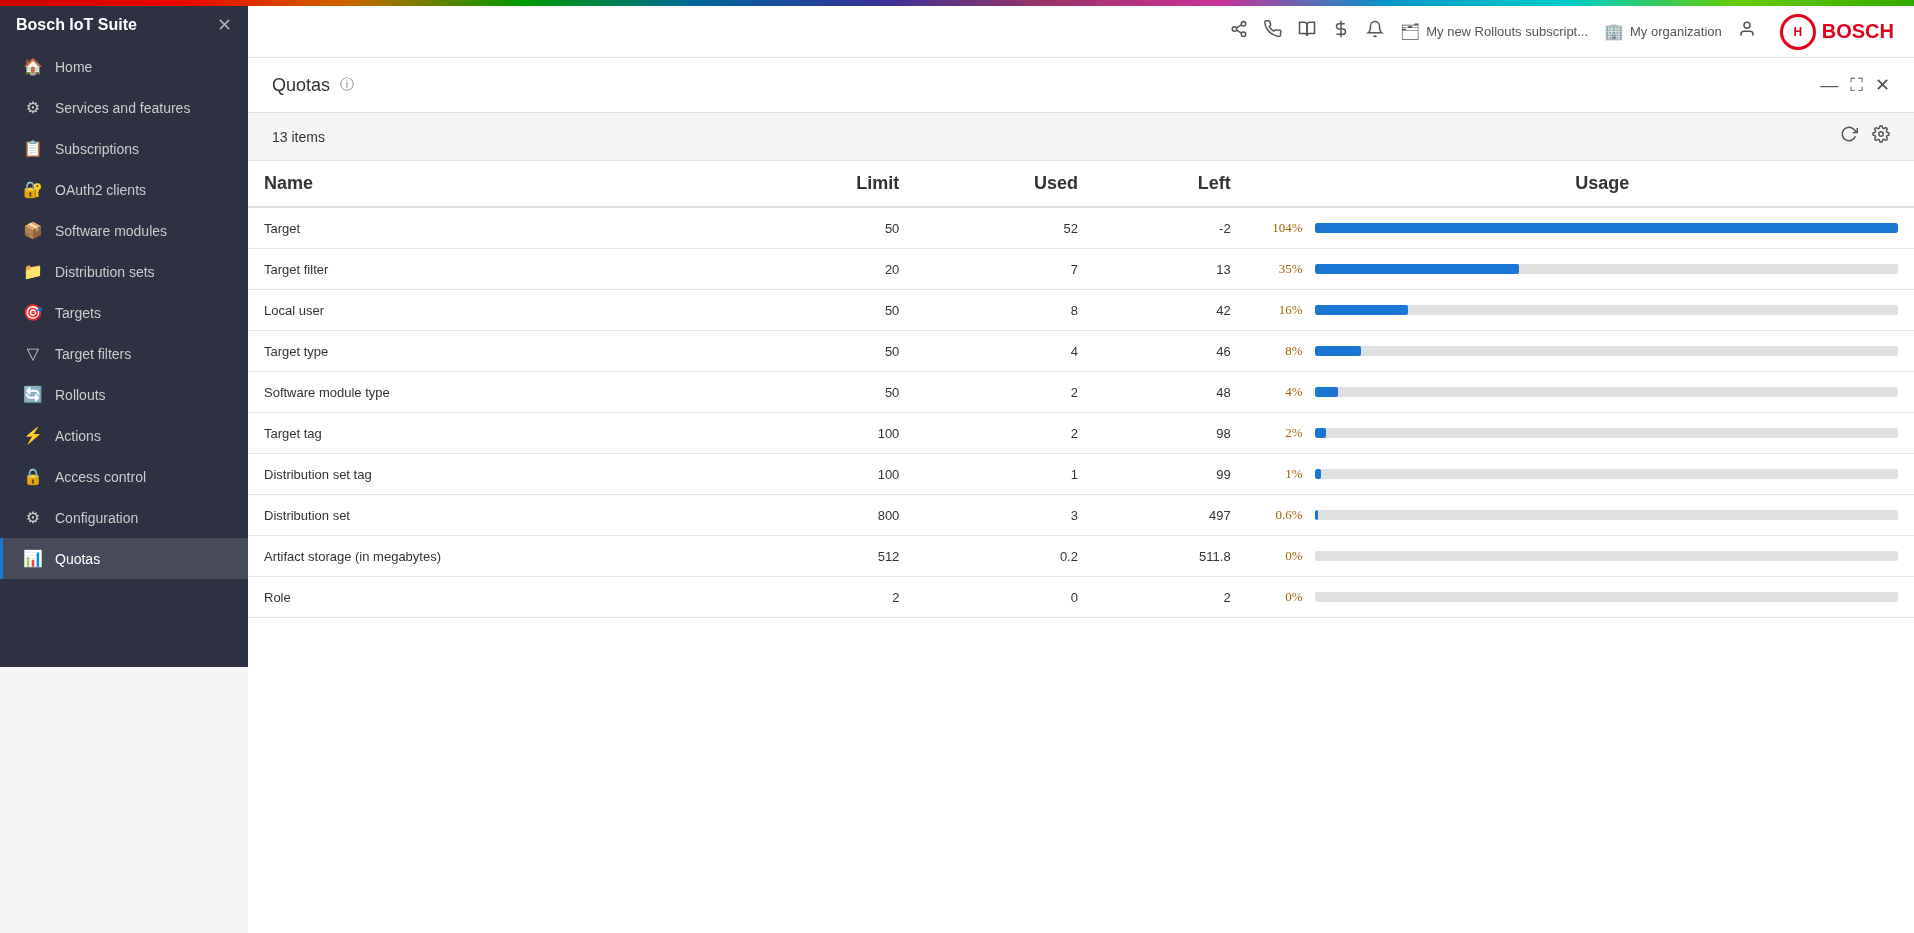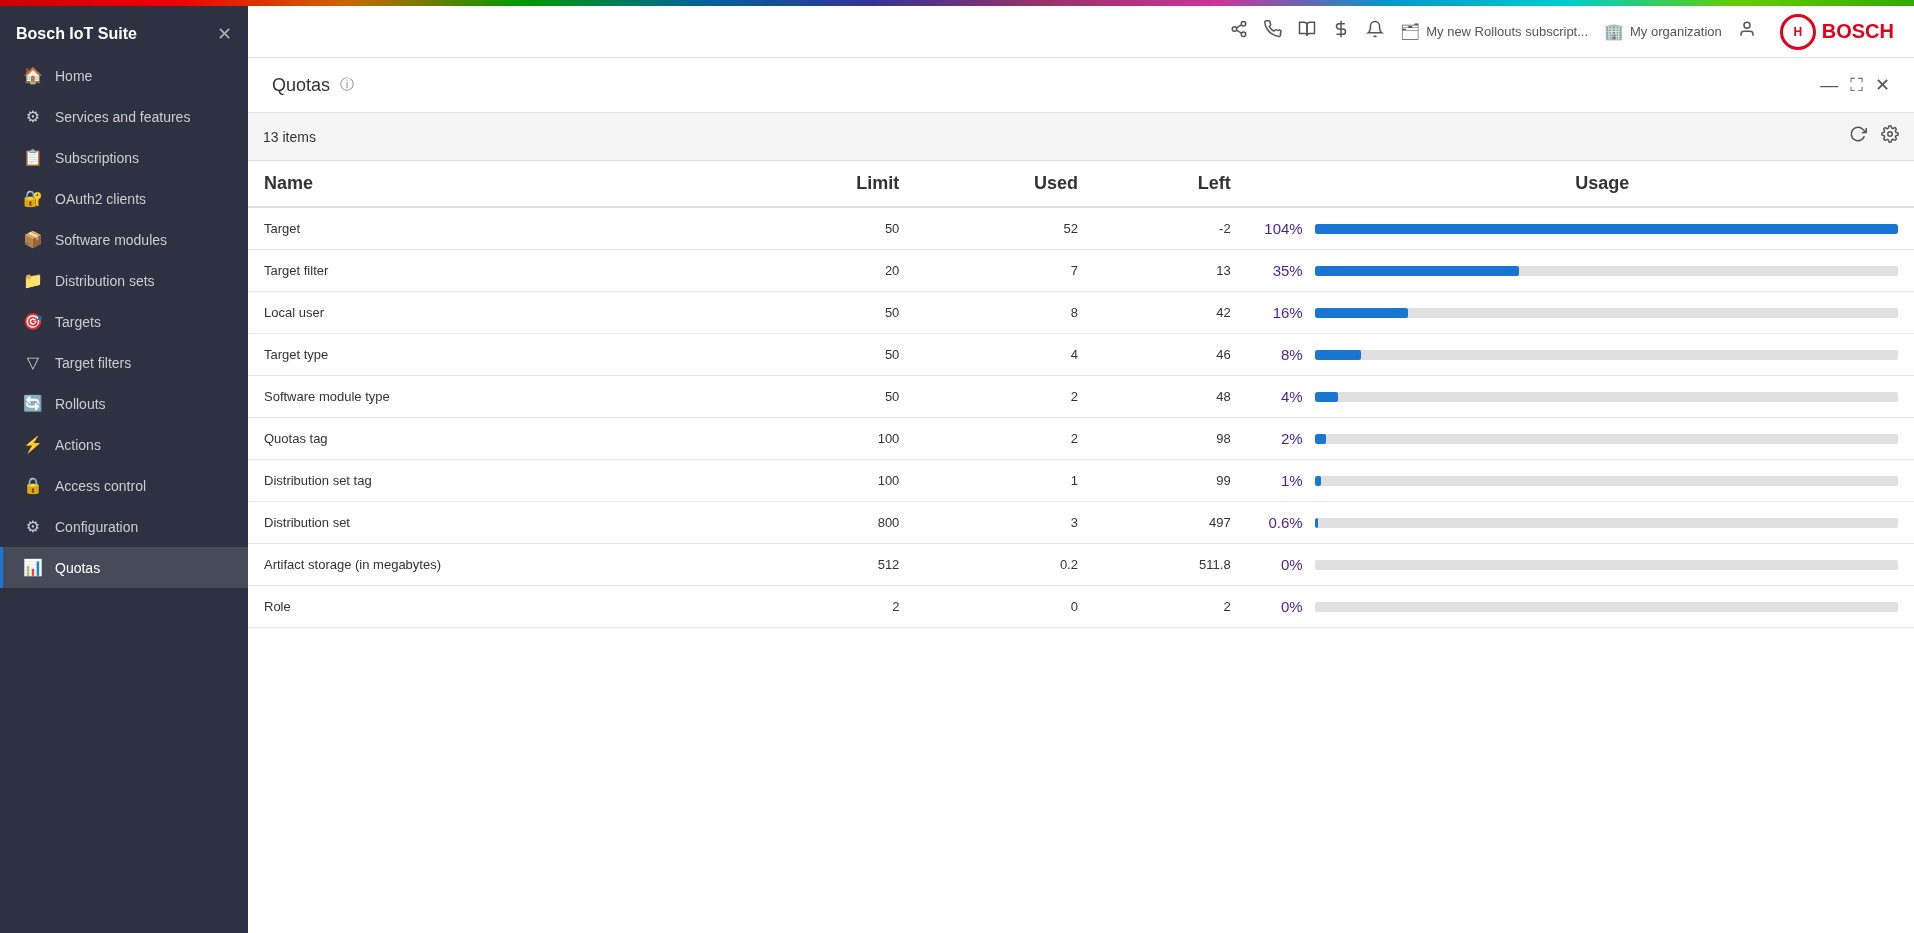--- a/index.html
+++ b/index.html
@@ -8,21 +8,21 @@
     
     .top-bar {
       position: fixed; top: 0; left: 0; right: 0; height: 6px;
       background: linear-gradient(to right, #c00, #e00, #c60, #090, #069, #339, #936, #c39, #09c, #0cc, #6c0, #3a0);
       z-index: 100;
     }
 
     
     .sidebar {
       width: 248px; min-width: 248px; background: #2d3142; color: #fff;
-      display: flex; flex-direction: column; padding-top: 9px; height: 933px; position: relative; z-index: 10;
+      display: flex; flex-direction: column; padding-top: 0; height: 667px; position: relative; z-index: 10;
     }
     .sidebar-header {
       display: flex; align-items: center; justify-content: space-between;
       padding: 14px 16px 10px 16px; font-size: 16px; font-weight: 600; color: #fff;
     }
     .sidebar-close { background: none; border: none; color: #aaa; cursor: pointer; font-size: 18px; }
     .sidebar-nav { display: flex; flex-direction: column; flex: 1; overflow-y: auto; }
     .nav-item {
       display: flex; align-items: center; gap: 12px; padding: 11px 20px;
       color: #ccc; cursor: pointer; font-size: 14px; border-left: 3px solid transparent;
@@ -59,21 +59,21 @@
       padding: 16px 24px; background: #fff; border-bottom: 1px solid #e0e0e0;
       display: flex; align-items: center; gap: 10px;
     }
     .quotas-title { font-size: 18px; font-weight: 500; color: #333; }
     .info-icon { color: #888; font-size: 14px; cursor: pointer; }
     .window-controls { margin-left: auto; display: flex; gap: 12px; align-items: center; }
     .window-btn { background: none; border: none; color: #555; cursor: pointer; font-size: 18px; }
 
     
     .table-toolbar {
-      background: #f5f5f5; padding: 12px 15px; display: flex; align-items: center;
+      background: #f5f5f5; padding: 12px 24px; display: flex; align-items: center;
       justify-content: space-between; border-bottom: 1px solid #e0e0e0;
     }
     .items-count { font-size: 14px; color: #333; }
     .toolbar-actions { display: flex; gap: 14px; align-items: center; }
     .toolbar-btn { background: none; border: none; color: #555; cursor: pointer; font-size: 18px; }
 
     
     .table-container { overflow-x: auto; }
     table { width: 100%; border-collapse: collapse; }
     thead tr { border-bottom: 2px solid #e0e0e0; }
@@ -82,21 +82,21 @@
       color: #333; background: #fff;
     }
     thead th.right { text-align: right; }
     thead th.center { text-align: center; }
     tbody tr { border-bottom: 1px solid #e8e8e8; }
     tbody td { padding: 12px 16px; font-size: 13px; color: #333; }
     tbody td.right { text-align: right; }
 
     
     .usage-cell { display: flex; align-items: center; gap: 12px; }
-    .usage-pct { min-width: 40px; text-align: right; font-size: 15px; color: #4c1d95; }
+    .usage-pct { min-width: 40px; text-align: right; font-size: 13px; color: #a16207; font-family: Liberation Serif, serif; }
     .bar-container { flex: 1; height: 10px; background: #e0e0e0; border-radius: 2px; overflow: hidden; min-width: 200px; }
     .bar-fill { height: 100%; background: #1976d2; border-radius: 2px; }
     .bar-fill.over { background: #1976d2; }
   </style>
 </head>
 <body>
 
 <div class="top-bar"></div>
 
 <nav class="sidebar">
@@ -321,21 +321,21 @@
     <td>
       <div class="usage-cell">
         <span class="usage-pct">4%</span>
         <div class="bar-container">
           <div class="bar-fill" style="width: 4%"></div>
         </div>
       </div>
     </td>
   </tr>
               <tr>
-    <td>Quotas tag</td>
+    <td>Target tag</td>
     <td class="right">100</td>
     <td class="right">2</td>
     <td class="right">98</td>
     <td>
       <div class="usage-cell">
         <span class="usage-pct">2%</span>
         <div class="bar-container">
           <div class="bar-fill" style="width: 2%"></div>
         </div>
       </div>

